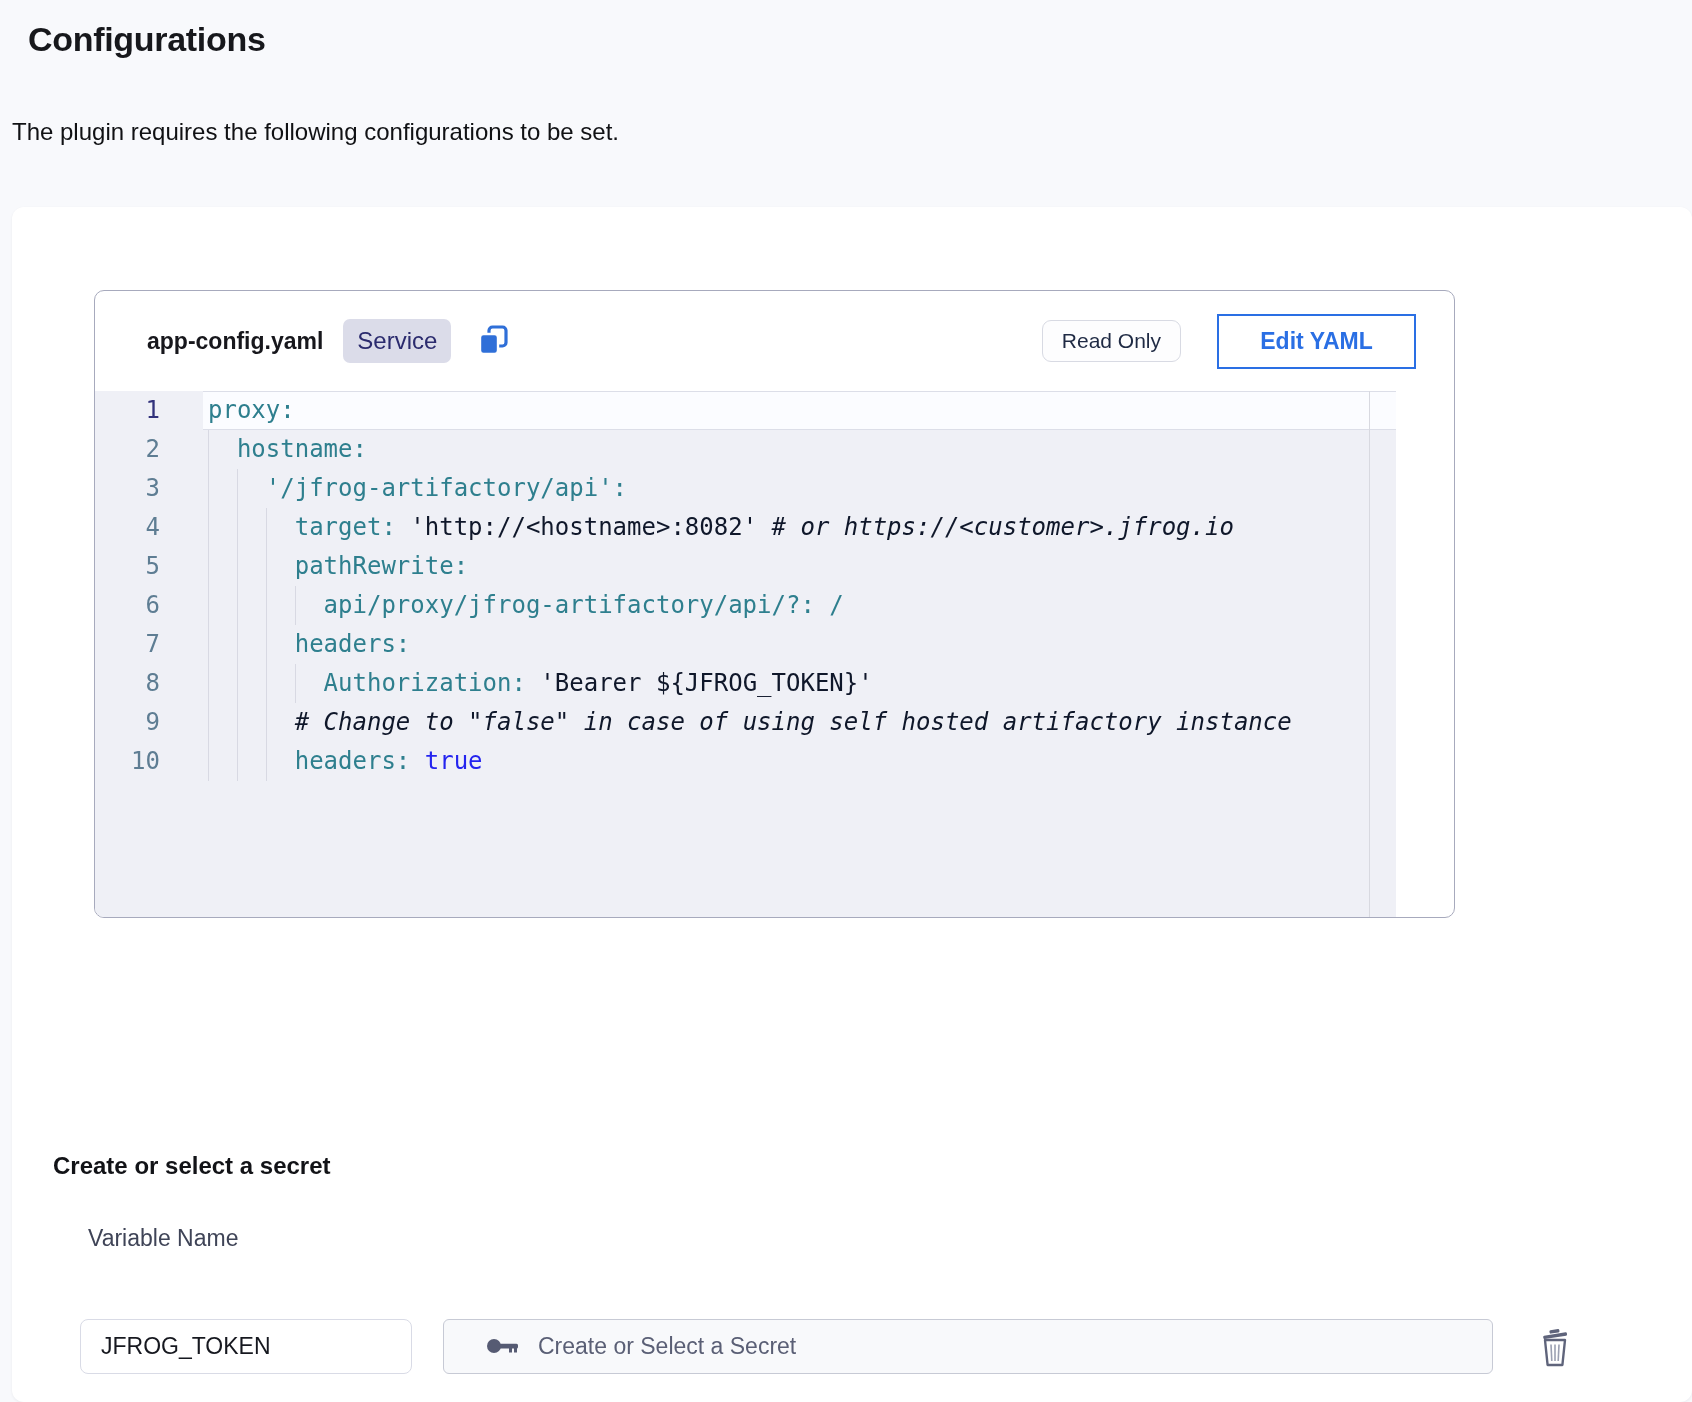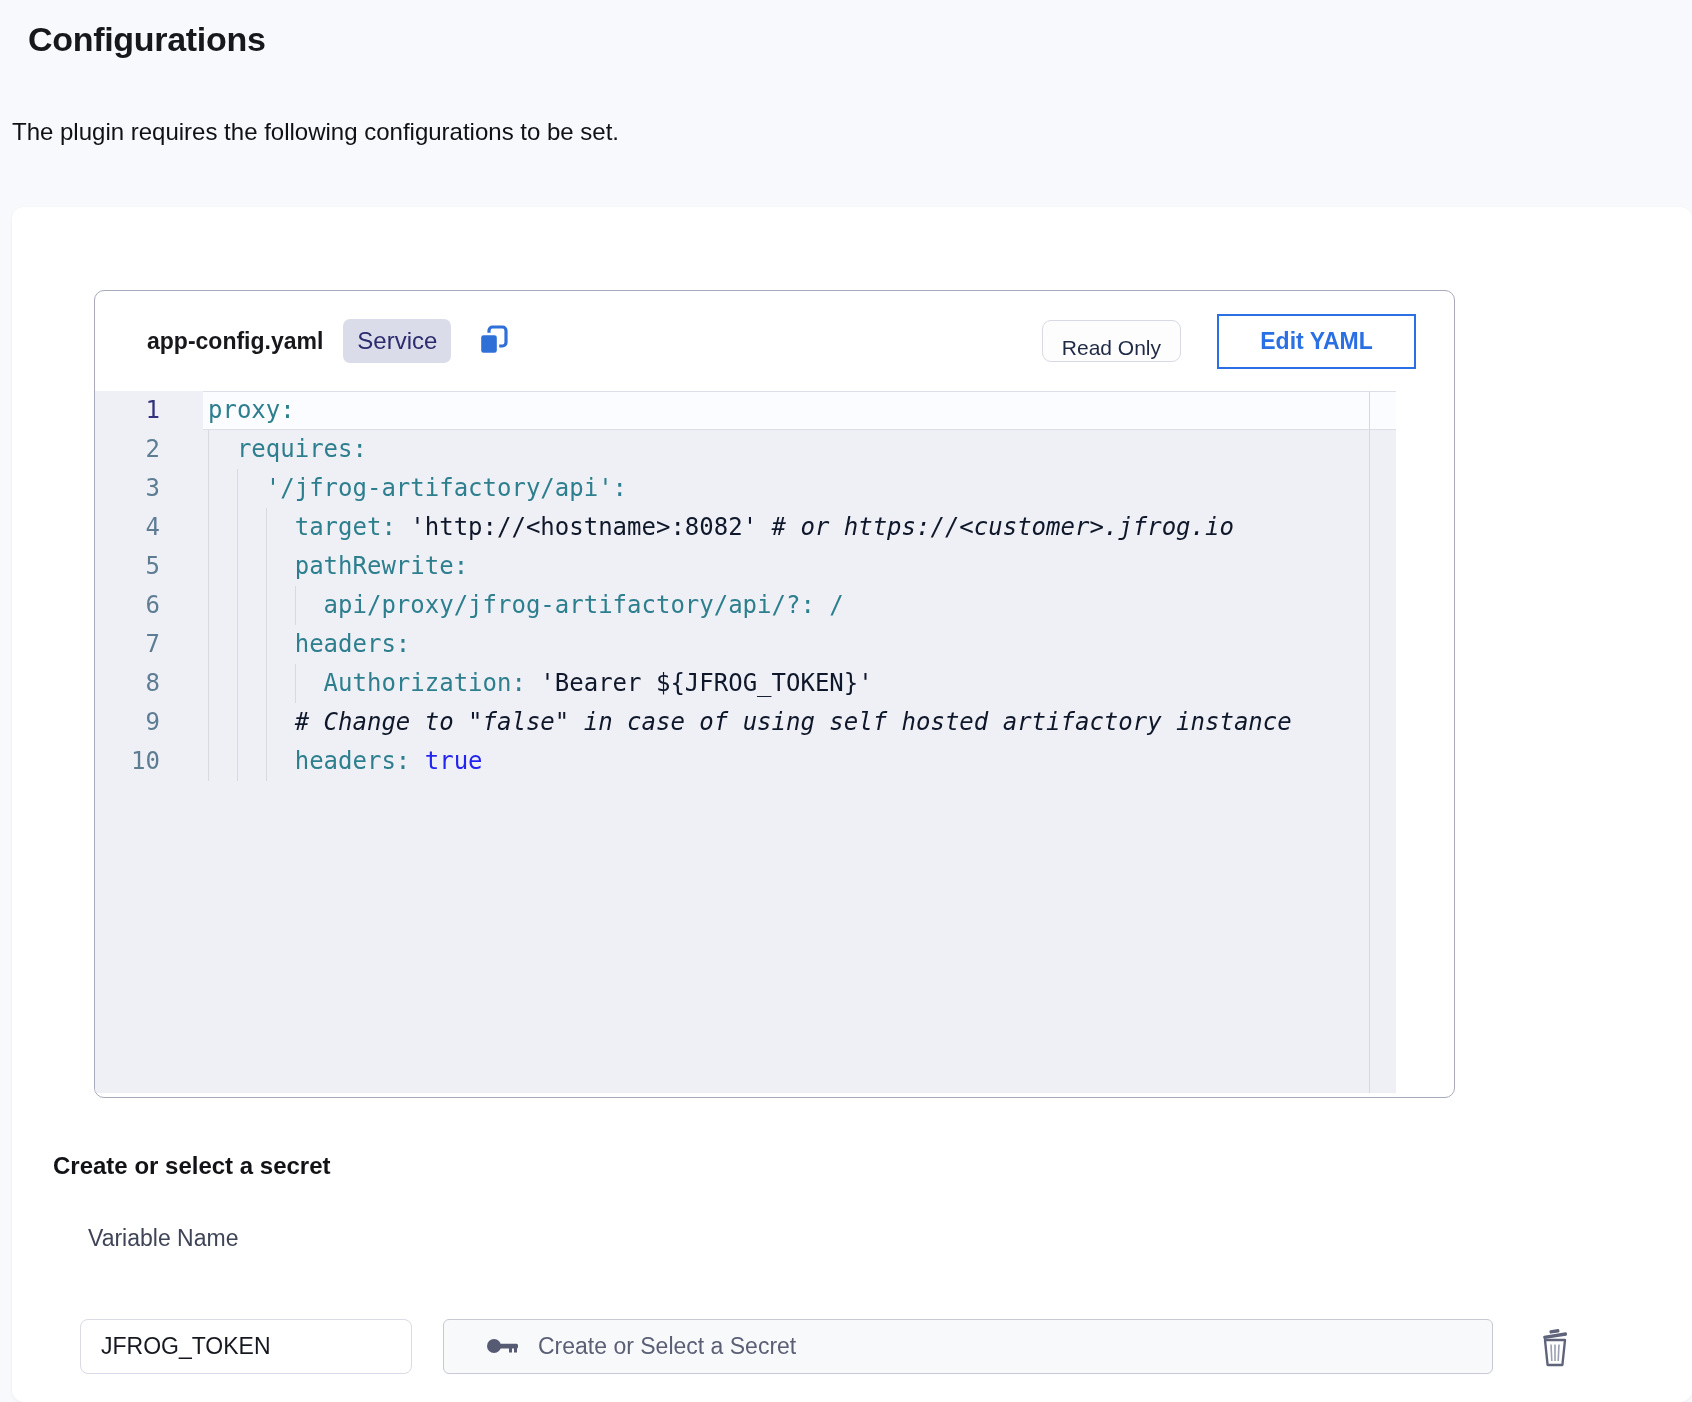--- a/index.html
+++ b/index.html
@@ -21,37 +21,37 @@
   }
 
   .big-card {
     position:absolute; left:12px; top:207px; width:1680px; height:1195px;
     background:#ffffff; border-radius:12px;
     box-shadow:0 1px 3px rgba(20,24,40,.06);
   }
 
   
   .editor-card {
-    position:absolute; left:82px; top:83px; width:1361px; height:808px;
+    position:absolute; left:82px; top:83px; width:1361px; height:628px;
     background:#fff; border:1.5px solid #a7aabd; border-radius:10px;
     overflow:hidden;
   }
   .editor-header {
     height:100px; display:flex; align-items:center;
     padding:0 38px 0 52px;
   }
   .filename { font-size:23px; font-weight:700; color:#17171c; margin-right:20px; }
   .badge {
     background:#dbdce9; color:#2b2b6e; font-size:24px; font-weight:500;
     border-radius:7px; padding:8px 14px; margin-right:26px;
   }
   .copy-btn { background:none; border:none; cursor:pointer; display:flex; align-items:center; }
   .spacer { flex:1; }
   .readonly-btn {
-    height:42px; padding:15px 19px; font-size:21px; color:#1f2a44;
+    height:42px; padding:8px 19px; font-size:21px; color:#1f2a44;
     background:#fdfdfe; border:1px solid #d8dae3; border-radius:9px;
     font-family:inherit; cursor:pointer; margin-right:36px;
   }
   .edit-btn {
     height:55px; width:199px; font-size:23px; font-weight:700; color:#2a6fe4;
     background:#fff; border:2px solid #2a6fe4; border-radius:0;
     font-family:inherit; cursor:pointer;
   }
 
   
@@ -138,21 +138,21 @@
       </div>
 
       <div class="code-area">
         <div class="code-lines">
             <div class="code-line active">
               <span class="gutter">1</span>
               <span class="line-content"><span class="txt"><span class="tok-key">proxy:</span></span></span>
             </div>
             <div class="code-line">
               <span class="gutter">2</span>
-              <span class="line-content"><i class="guide" style="left: calc(0ch + 5px);"></i><span class="txt">  <span class="tok-key">requires:</span></span></span>
+              <span class="line-content"><i class="guide" style="left: calc(0ch + 5px);"></i><span class="txt">  <span class="tok-key">hostname:</span></span></span>
             </div>
             <div class="code-line">
               <span class="gutter">3</span>
               <span class="line-content"><i class="guide" style="left: calc(0ch + 5px);"></i><i class="guide" style="left: calc(2ch + 5px);"></i><span class="txt">    <span class="tok-key">'/jfrog-artifactory/api':</span></span></span>
             </div>
             <div class="code-line">
               <span class="gutter">4</span>
               <span class="line-content"><i class="guide" style="left: calc(0ch + 5px);"></i><i class="guide" style="left: calc(2ch + 5px);"></i><i class="guide" style="left: calc(4ch + 5px);"></i><span class="txt">      <span class="tok-key">target: </span><span class="tok-str">'http://&lt;hostname&gt;:8082'</span><span class="tok-com"> # or https://&lt;customer&gt;.jfrog.io</span></span></span>
             </div>
             <div class="code-line">

